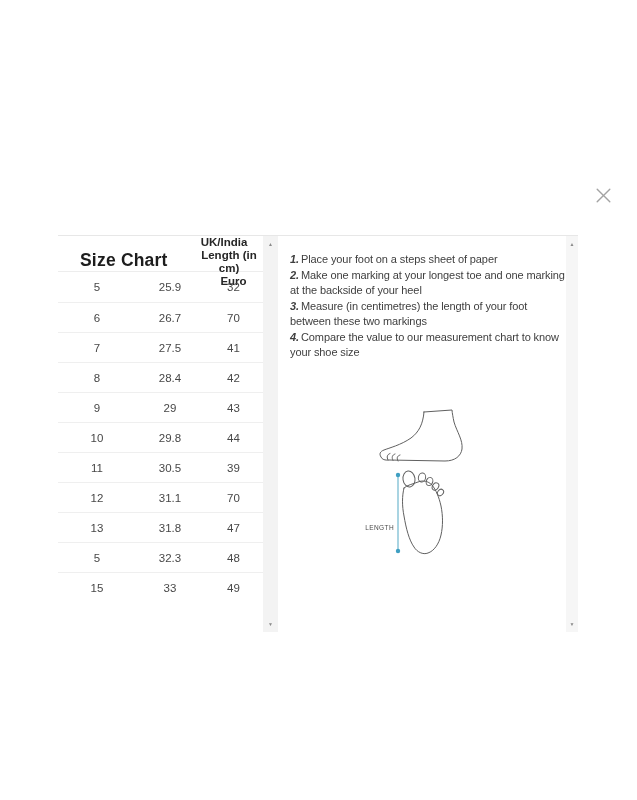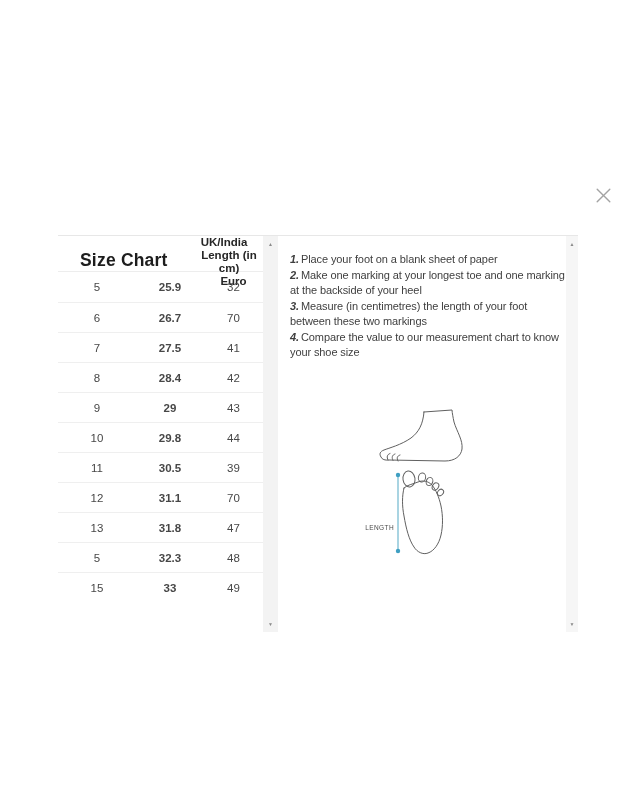--- a/index.html
+++ b/index.html
@@ -16,21 +16,21 @@
   .content { position:absolute; left:58px; top:235px; width:520px; height:396px;
              border-top:1px solid #e7e7e7; }
 
   
   .size-table { position:absolute; left:0; top:0; width:205px; }
   .t-head { display:flex; height:36px; align-items:flex-end; border-bottom:1px solid #ededed;flex-direction:column; }
   .t-head .hcell { font-size:11.5px; font-weight:700; color:#262626; text-align:center; line-height:13px; }
   .t-row { display:flex; height:30px; align-items:center; }
   .t-row + .t-row { border-top:1px solid #efefef; }
   .cell { font-size:11.5px; color:#474747; text-align:center; }
-  .c1 { width:78px; } .c2 { width:68px;font-weight:bold; } .c3 { width:59px; }
+  .c1 { width:78px; } .c2 { width:68px; } .c3 { width:59px; }
   .t-head .c2 { padding:0 4px; }
 
   
   .scrollbar { position:absolute; top:0; height:396px; background:#f3f3f3; }
   .scrollbar.left  { left:205px; width:15px; }
   .scrollbar.right { left:508px; width:12px; background:#f6f6f6; }
   .scroll-arrow { position:absolute; left:0; width:100%; text-align:center;
                   font-size:5px; color:#8b8b8b; line-height:8px; cursor:pointer; }
   .scroll-arrow.up { top:4px; } .scroll-arrow.down { bottom:4px; }
 
@@ -126,21 +126,21 @@
 
     <div class="scrollbar left">
       <div class="scroll-arrow up">▲</div>
       <div class="scroll-arrow down">▼</div>
     </div>
 
     <div class="instructions">
       <div>
 
       <div class="step">
-            <span class="n">1.</span><span class="t">Place your foot on a blank sheet of paper</span>
+            <span class="n">1.</span><span class="t">Place your foot on a steps sheet of paper</span>
           </div>
           <div class="step">
             <span class="n">2.</span><span class="t">Make one marking at your longest toe and one marking at the backside of your heel</span>
           </div>
           <div class="step">
             <span class="n">3.</span><span class="t">Measure (in centimetres) the length of your foot between these two markings</span>
           </div>
           <div class="step">
             <span class="n">4.</span><span class="t">Compare the value to our measurement chart to know your shoe size</span>
           </div>

